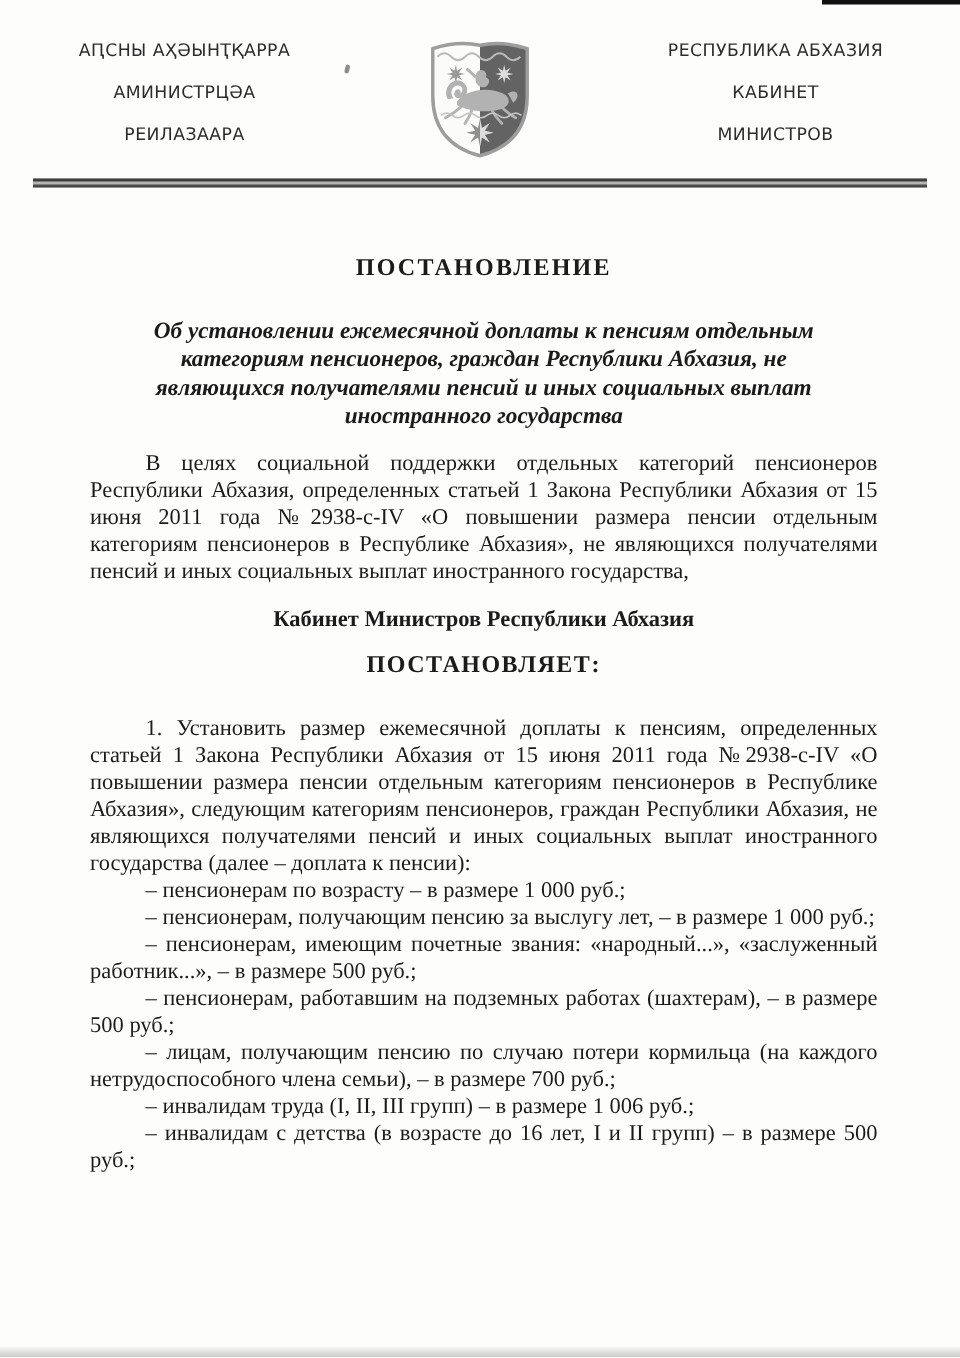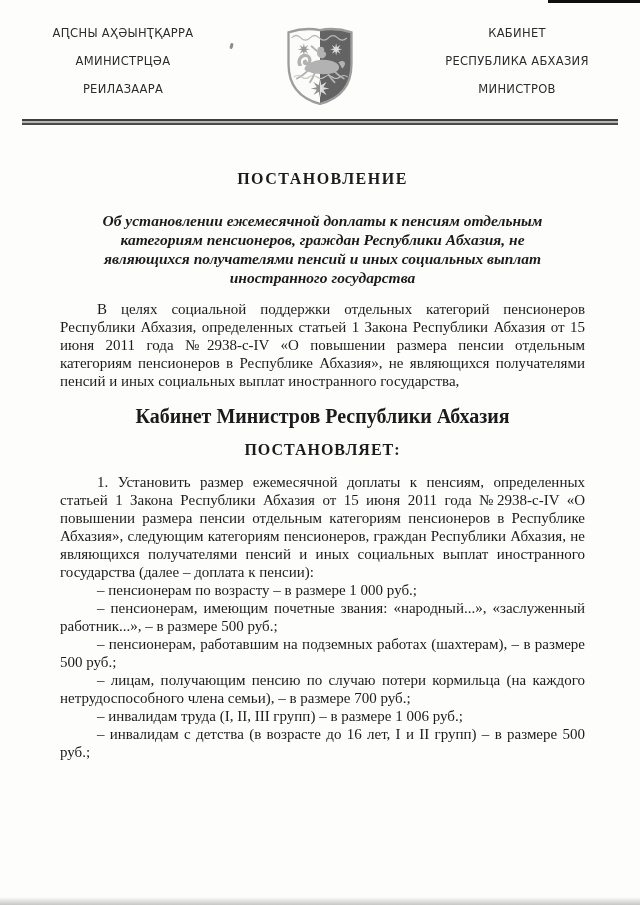--- a/index.html
+++ b/index.html
@@ -84,31 +84,31 @@
     margin: 0;
     font-size: 15px;
     line-height: 18px;
     text-align: justify;
     text-indent: 37px;
   }
   .preamble { margin-top: 13px; }
   .authority {
     margin: 15px 0 0 0;
     text-align: center;
-    font-size: 20px;
+    font-size: 15px;
     font-weight: bold;
   }
   .resolves {
     margin: 13px 0 0 0;
     text-align: center;
     font-size: 16px;
     font-weight: bold;
     letter-spacing: 1px;
   }
-  .item1 { margin-top: 14px; }
+  .item1 { margin-top: 24px; }
   .benefit-list { margin: 0; }
 </style>
 </head>
 <body>
 
 <div class="page">
 
   <div class="scan-bar-top"></div>
   <div class="scan-speck"></div>
 
@@ -162,22 +162,22 @@
           </g>
 
           <path d="M16,69 q5,-4 10,0 q5,4 10,0 q5,-4 10,0 q5,4 10,0 q5,-4 10,0 q5,4 10,0 q5,-4 10,0" fill="none" stroke="#c4c4c4" stroke-width="1.4"></path>
         </g>
 
         <path d="M9,11 Q30,4 50,8 Q70,4 91,11 L91,52 Q91,93 50,104 Q9,93 9,52 Z" fill="none" stroke="#9d9d9d" stroke-width="3"></path>
       </svg>
     </div>
 
     <div class="lh-col">
+      <div class="lh-line">РЕСПУБЛИКА АБХАЗИЯ</div>
       <div class="lh-line">КАБИНЕТ</div>
-      <div class="lh-line">РЕСПУБЛИКА АБХАЗИЯ</div>
       <div class="lh-line">МИНИСТРОВ</div>
     </div>
   </header>
 
   <div class="header-rule"></div>
 
   <main class="doc">
     <h1 class="doc-title">ПОСТАНОВЛЕНИЕ</h1>
 
     <h2 class="doc-subtitle">Об установлении ежемесячной доплаты к пенсиям отдельным категориям пенсионеров, граждан Республики Абхазия, не являющихся получателями пенсий и иных социальных выплат иностранного государства</h2>
@@ -185,20 +185,21 @@
     <p class="para preamble">В целях социальной поддержки отдельных категорий пенсионеров Республики Абхазия, определенных статьей 1 Закона Республики Абхазия от 15 июня 2011 года №2938-с-IV «О повышении размера пенсии отдельным категориям пенсионеров в Республике Абхазия», не являющихся получателями пенсий и иных социальных выплат иностранного государства,</p>
 
     <p class="authority">Кабинет Министров Республики Абхазия</p>
 
     <p class="resolves">ПОСТАНОВЛЯЕТ:</p>
 
     <p class="para item1">1. Установить размер ежемесячной доплаты к пенсиям, определенных статьей 1 Закона Республики Абхазия от 15 июня 2011 года №2938-с-IV «О повышении размера пенсии отдельным категориям пенсионеров в Республике Абхазия», следующим категориям пенсионеров, граждан Республики Абхазия, не являющихся получателями пенсий и иных социальных выплат иностранного государства (далее – доплата к пенсии):</p>
 
     <div class="benefit-list">
         <p class="para">– пенсионерам по возрасту – в размере 1 000 руб.;</p>
+        <p class="para">– пенсионерам, получающим пенсию за выслугу лет, – в размере 1 000 руб.;</p>
         <p class="para">– пенсионерам, имеющим почетные звания: «народный...», «заслуженный работник...», – в размере 500 руб.;</p>
         <p class="para">– пенсионерам, работавшим на подземных работах (шахтерам), – в размере 500 руб.;</p>
         <p class="para">– лицам, получающим пенсию по случаю потери кормильца (на каждого нетрудоспособного члена семьи), – в размере 700 руб.;</p>
         <p class="para">– инвалидам труда (I, II, III групп) – в размере 1 006 руб.;</p>
         <p class="para">– инвалидам с детства (в возрасте до 16 лет, I и II групп) – в размере 500 руб.;</p>
       </div>
   </main>
 
   <div class="scan-band-bottom"></div>
 </div>

